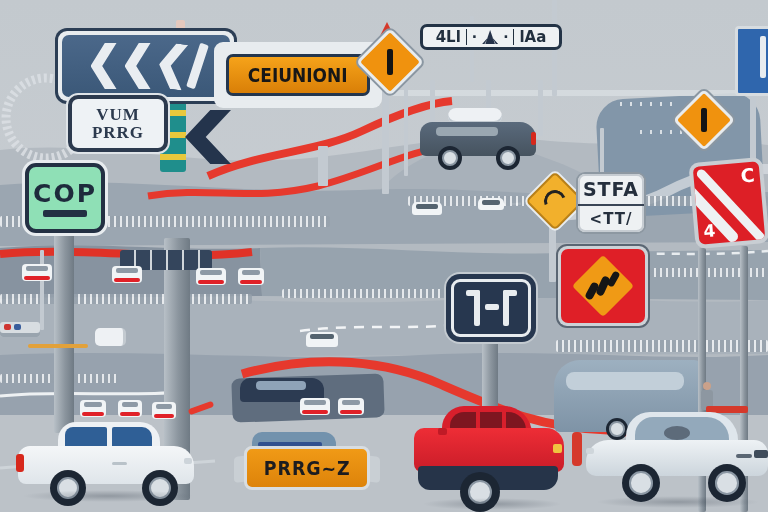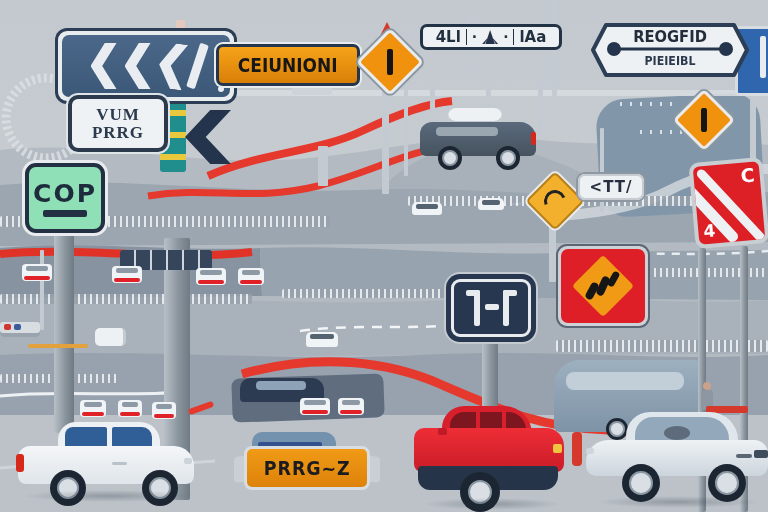--- a/index.html
+++ b/index.html
@@ -156,21 +156,21 @@
   <div class="abs" style="left:22px;top:160px;z-index:5;border-radius:23px;">
     <div style="background:#e8ecef;border-radius:14px;padding:3px;">
       <div style="background:#8fe0b6;border:4px solid #233043;border-radius:11px;width:72px;height:62px;display:flex;flex-direction:column;align-items:center;justify-content:center;">
         <span class="signtext" style="font-size:25px;color:#1e2b3c;letter-spacing:2px;">COP</span>
         <span style="width:44px;height:7px;background:#233043;border-radius:2px;margin-top:2px;"></span>
       </div>
     </div>
   </div>
 
   <div class="abs" style="left:214px;top:42px;z-index:5;">
-    <div style="background:#e8ecef;border-radius:9px;padding:2px;">
+    <div style="background:#e8ecef;border-radius:9px;padding:12px;">
       <div style="background:linear-gradient(#f6a31a,#d97f07);border:3px solid #24364e;border-radius:7px;width:138px;height:36px;display:flex;align-items:center;justify-content:center;">
         <span class="signtext" style="font-size:20px;color:#171717;transform:scaleX(.85);">CEIUNIONI</span>
       </div>
     </div>
   </div>
 
 
   <div class="abs" style="left:366px;top:22px;width:0;height:0;border-left:7px solid transparent;border-right:7px solid transparent;border-bottom:14px solid #d5392b;margin-left:14px;z-index:5;"></div>
   <div class="diamond" style="left:366px;top:38px;width:42px;height:42px;background:#f0920e;border:3px solid #e8ecef;">
     <div class="inner">
@@ -189,46 +189,39 @@
         <span style="width:1px;height:16px;background:#22303f;"></span>
         <span class="signtext" style="font-size:15px;color:#22303f;">lAa</span>
       </div>
     </div>
   </div>
 
   <div class="abs" style="left:735px;top:26px;width:33px;height:64px;background:#2f66ad;border:3px solid #d7dce0;border-radius:4px;z-index:4;">
     <span class="abs" style="right:5px;top:7px;width:6px;height:42px;background:#e8ecef;border-radius:2px;"></span>
   </div>
 
-  <div class="abs" style="left:590px;top:22px;width:160px;height:56px;z-index:5;">
-    <svg width="160" height="56" viewBox="0 0 160 56">
-      <polygon points="16,3 144,3 157,28 144,53 16,53 3,28" fill="#eef1f3" stroke="#2c3e55" stroke-width="4" stroke-linejoin="round"></polygon>
-      <line x1="24" y1="27" x2="136" y2="27" stroke="#24344c" stroke-width="3"></line>
-      <circle cx="24" cy="27" r="7" fill="#24344c"></circle>
-      <circle cx="136" cy="27" r="7" fill="#24344c"></circle>
-    </svg>
-    <span class="signtext abs" style="left:0;right:0;top:5px;text-align:center;font-size:16px;color:#222c3a;transform:scaleX(.92);">REOGFID</span>
-    <span class="signtext abs" style="left:0;right:0;top:32px;text-align:center;font-size:12px;color:#2c3a4e;transform:scaleX(.92);">PIEIEIBL</span>
-  </div>
 
   <div class="diamond" style="left:682px;top:98px;width:38px;height:38px;background:#f0920e;border:3px solid #e8ecef;">
     <div class="inner">
         <span style="width:6px;height:24px;background:#151515;border-radius:2px;"></span>
       </div>
   </div>
 
   <div class="diamond" style="left:534px;top:180px;width:38px;height:38px;background:#f2b02c;border:2px solid #b8801a;box-shadow:0 0 0 2px #e8ecef;">
     <div class="inner">
       <span style="width:16px;height:16px;border:3px solid #222;border-color:#222 transparent transparent #222;border-radius:50%;transform:rotate(24deg);"></span>
     </div>
   </div>
 
   <div class="abs" style="left:576px;top:172px;z-index:5;">
     <div style="background:#8d98a2;border-radius:9px;padding:2px;">
       <div style="background:#eef1f3;border-radius:7px;width:66px;box-shadow:inset 0 0 0 2px #c6ccd2;">
+        <div style="height:30px;display:flex;align-items:center;justify-content:center;border-bottom:2px solid #3a4656;">
+          <span class="signtext" style="font-size:19px;color:#252f3d;letter-spacing:1px;">STFA</span>
+        </div>
         <div style="height:26px;display:flex;align-items:center;justify-content:center;">
           <span class="signtext" style="font-size:15px;color:#252f3d;letter-spacing:1px;">&lt;TT/</span>
         </div>
       </div>
     </div>
   </div>
 
   <div class="abs" style="left:556px;top:244px;z-index:5;">
     <div style="background:#5a6673;border-radius:11px;padding:2px;">
       <div style="background:#ccd2d7;border-radius:9px;padding:3px;">

